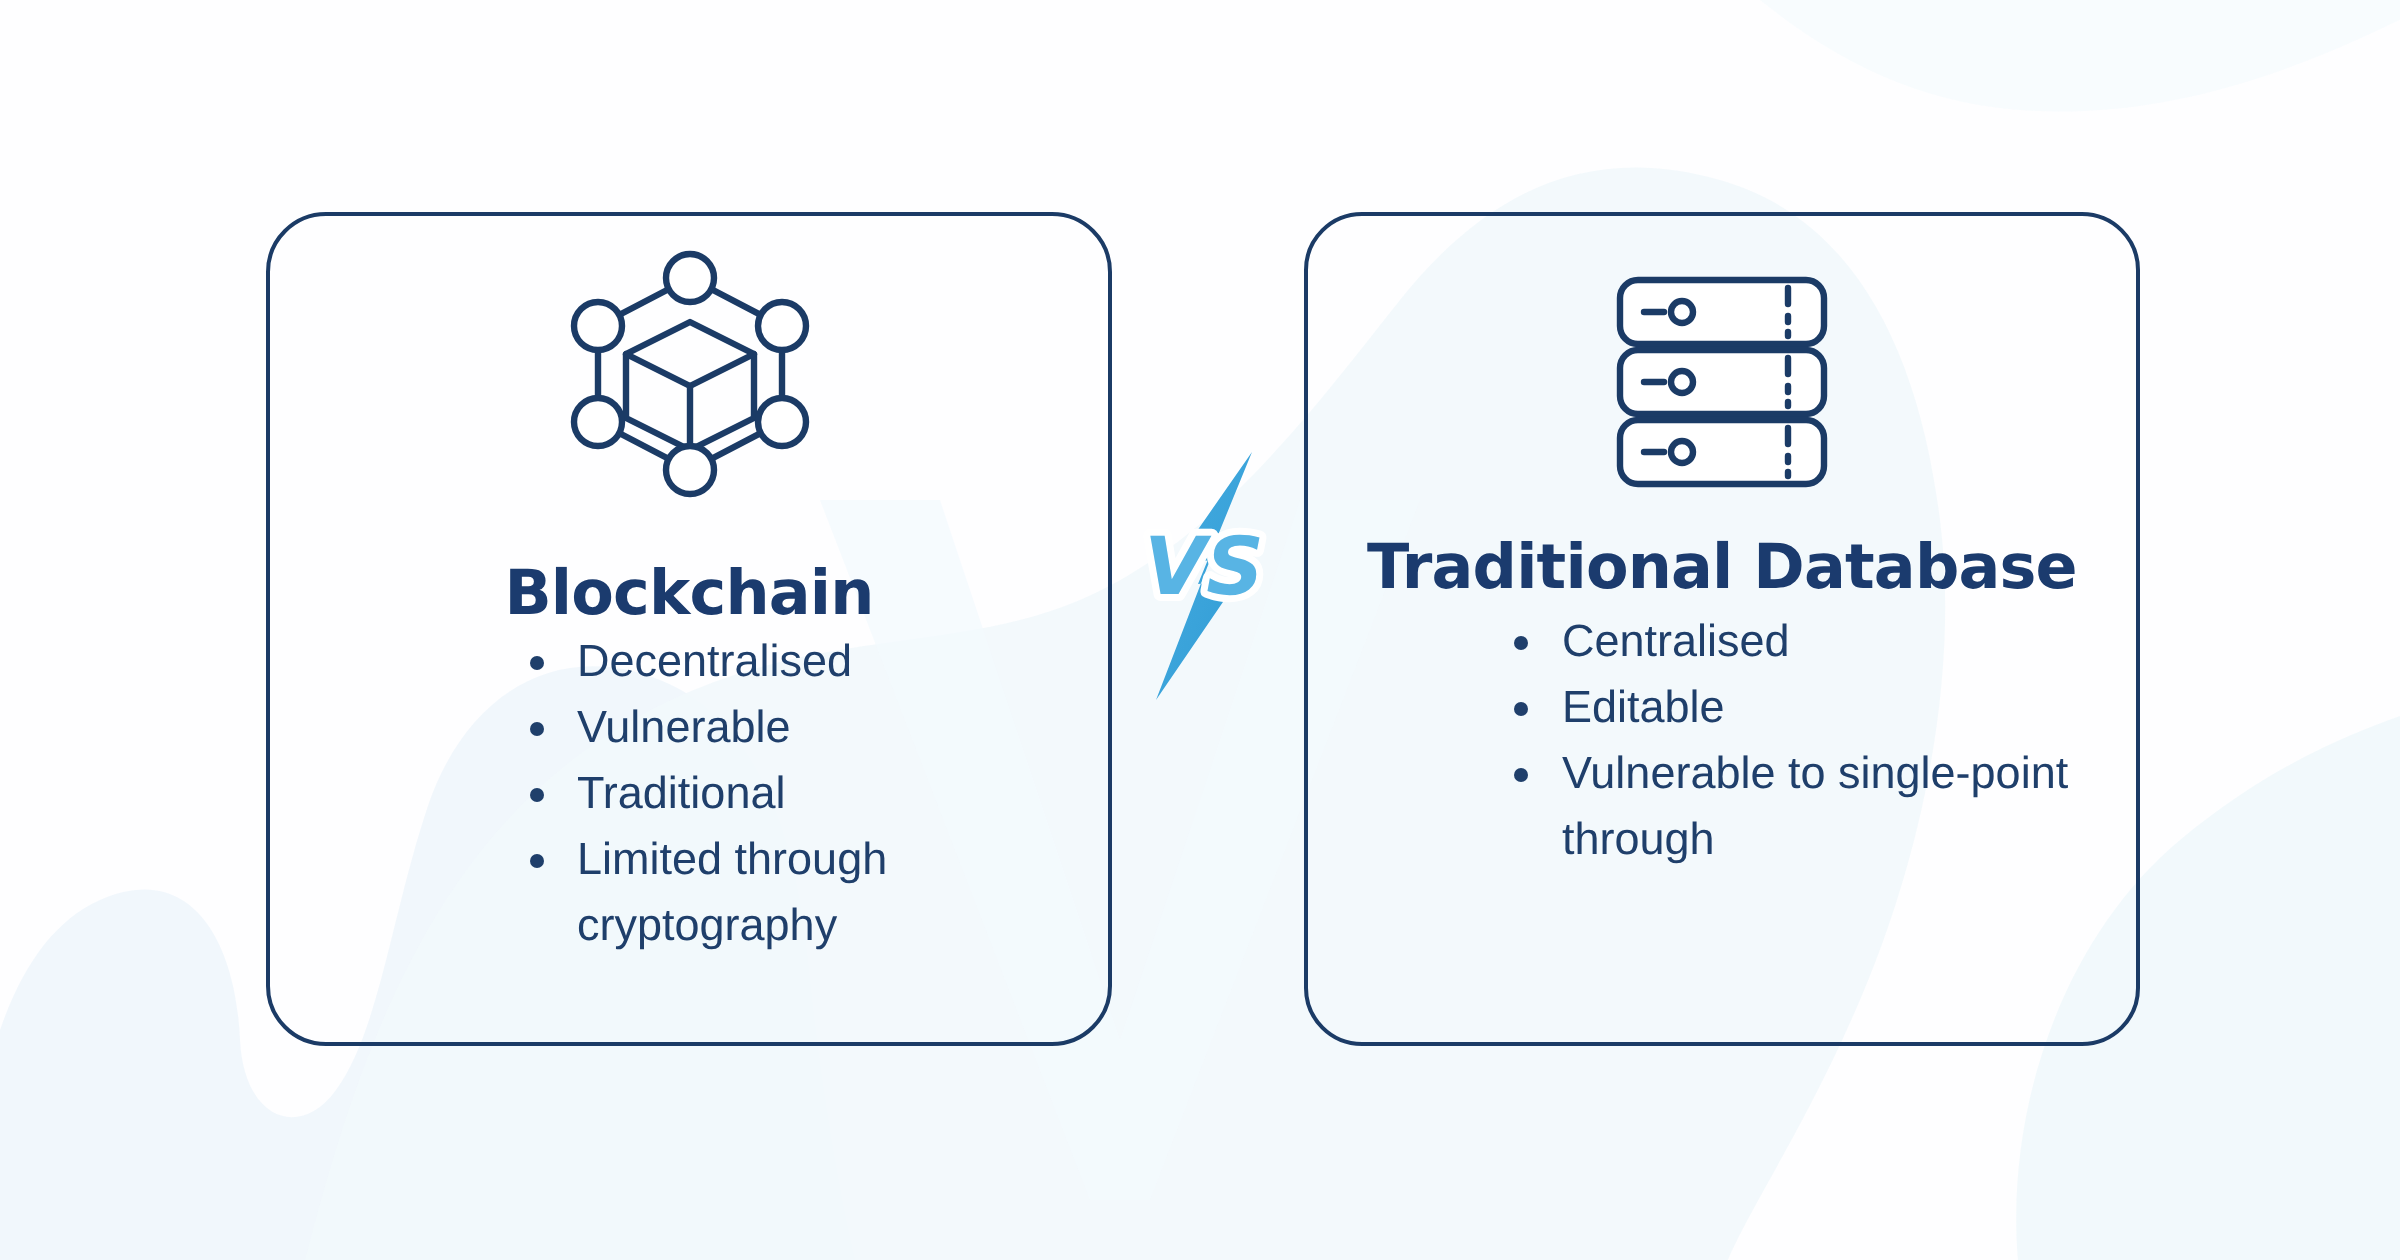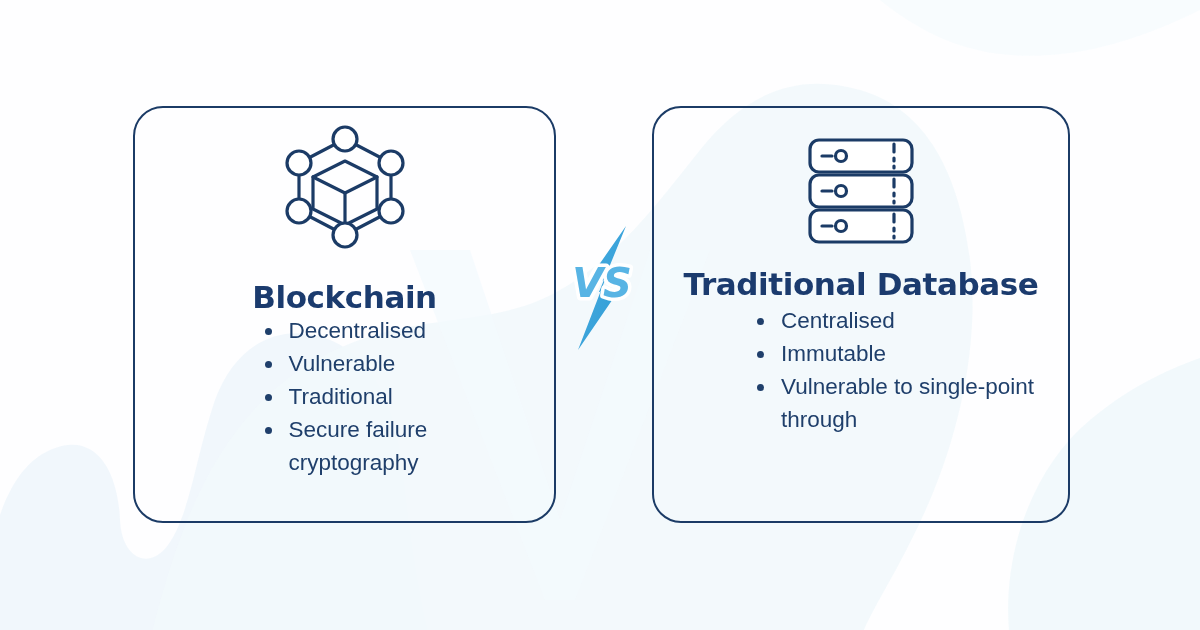--- a/index.html
+++ b/index.html
@@ -179,21 +179,21 @@
           <circle cx="24" cy="46" r="12" fill="#ffffff"></circle>
         </svg>
       </span>
 
       <div class="card-title">Blockchain</div>
 
       <ul class="bullets">
         <li>Decentralised</li>
         <li>Vulnerable</li>
         <li>Traditional</li>
-        <li>Secure failure cryptography</li>
+        <li>Limited through cryptography</li>
       </ul>
 
     </div>
   </div>
 
   <div id="vs-badge">
     <svg width="92" height="140" viewBox="0 0 92 140" xmlns="http://www.w3.org/2000/svg">
       <defs>
         <linearGradient id="boltgrad" x1="0" y1="0" x2="1" y2="1">
           <stop offset="0%" stop-color="#45abe0"></stop>
@@ -238,20 +238,20 @@
           <line x1="90" y1="78" x2="90" y2="86"></line>
           <line x1="90" y1="92" x2="90" y2="95"></line>
           <line x1="90" y1="100" x2="90" y2="102"></line>
         </svg>
       </span>
 
       <div class="card-title">Traditional Database</div>
 
       <ul class="bullets">
         <li>Centralised</li>
-        <li>Immutable</li>
+        <li>Editable</li>
         <li>Vulnerable to single-point through</li>
       </ul>
 
     </div>
   </div>
 
 </div>
 
 </body></html>

